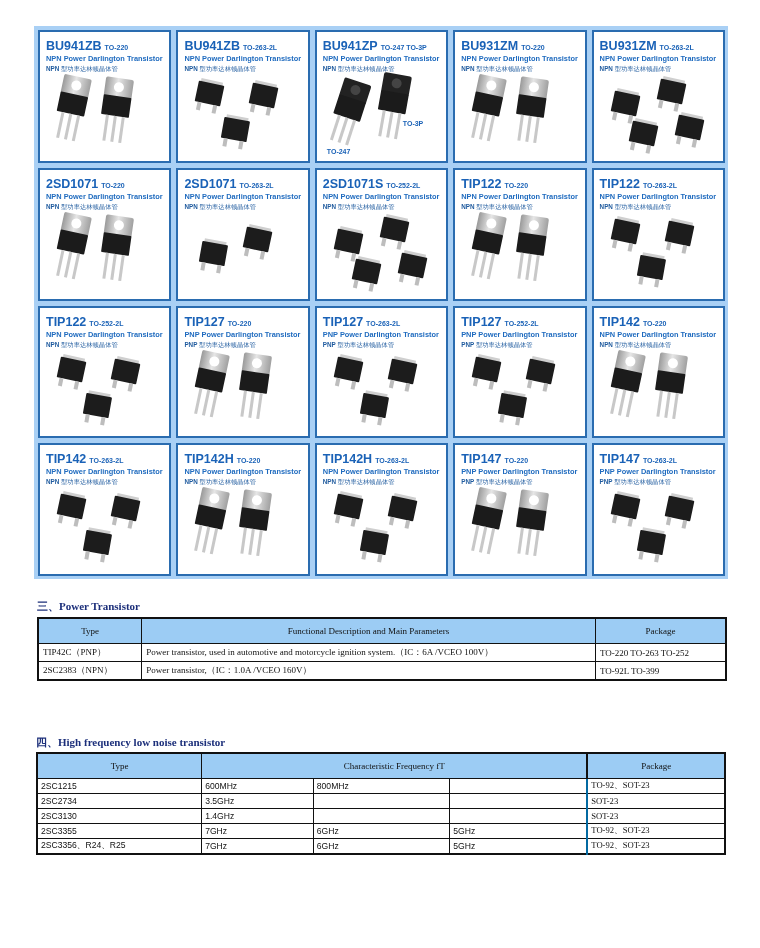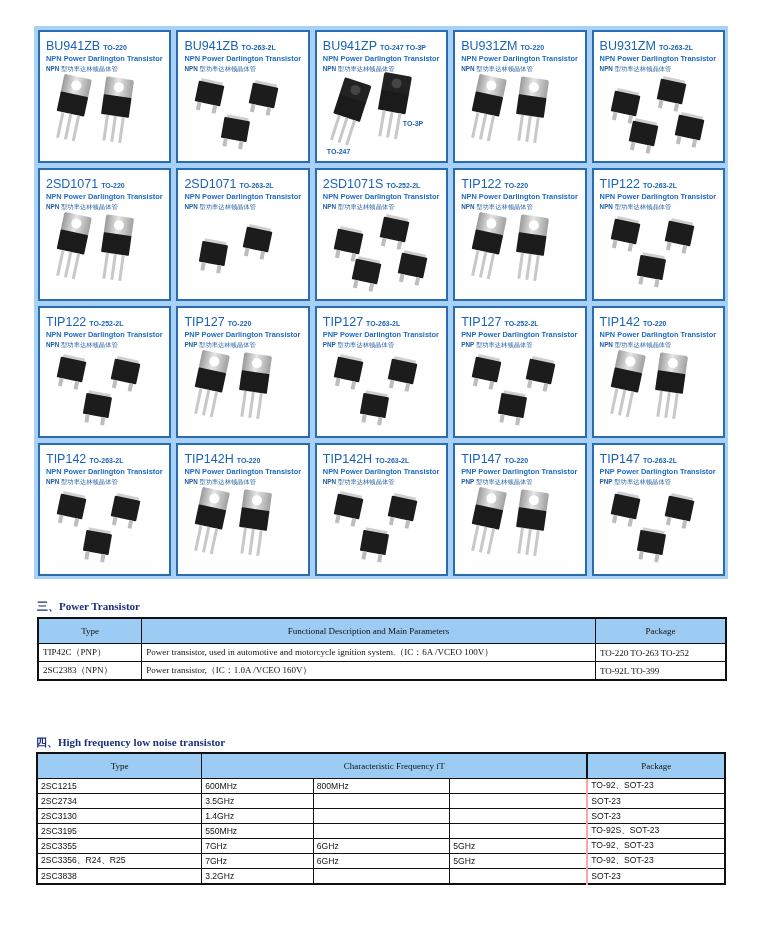--- a/index.html
+++ b/index.html
@@ -11,21 +11,21 @@
       position: absolute; left: 34px; top: 26px; width: 694px; height: 553px;
       background: #a9d0f5; box-sizing: border-box; padding: 4px 3px 3px 4px;
       display: grid; grid-template-columns: repeat(5, 1fr); grid-template-rows: repeat(4, 1fr);
       gap: 5px;
     }
     .card {
       background: #ffffff; border: 2px solid #2a6cb0; box-sizing: border-box;
       position: relative; overflow: hidden; padding: 6px 5px 0 6px;
     }
     .card-title { line-height: 13px; white-space: nowrap; }
-    .card-model { font-size: 12.5px; font-weight: normal; color: #1a62b7; }
+    .card-model { font-size: 12.5px; font-weight: bold; color: #1a62b7; }
     .card-pkg { font-size: 7px; font-weight: bold; color: #1a62b7; margin-left: 3px; }
     .card-sub { font-size: 7.4px; font-weight: bold; color: #1f6bbf; line-height: 10px; white-space: nowrap; }
     .card-cn { font-size: 6.3px; color: #1e5a9e; line-height: 9px; white-space: nowrap; }
     .card-cn b { font-weight: bold; }
     .parts { position: absolute; left: 0; right: 0; top: 44px; bottom: 4px; }
     .pkg-label { position: absolute; font-size: 7px; color: #1a62b7; font-weight: bold; }
 
     
     .to220 { position: absolute; width: 28px; height: 60px; transform-origin: 50% 50%; }
     .to220 .tab { position: absolute; left: 0; top: 0; width: 28px; height: 20px; background: linear-gradient(90deg,#9a9a9a,#e6e6e6 45%,#a0a0a0); border-radius: 2px; }
@@ -47,21 +47,21 @@
     
     table { position: absolute; border-collapse: collapse; font-family: "Liberation Serif", serif; font-size: 9px; color: #111; }
     table td, table th { border: 1px solid #111; padding: 0 4px; height: 16px; text-align: left; font-weight: normal; white-space: nowrap; }
     table th { background: #9cccf4; text-align: center; }
     .t1 { left: 37px; top: 617px; width: 690px; border: 2px solid #111; }
     .t1 th { height: 24px; }
     .t1 td { height: 17px; }
     .t2 { left: 36px; top: 752px; width: 690px; border: 2px solid #111; font-family: "Liberation Sans", sans-serif; font-size: 8.6px; }
     .t2 th { height: 24px; font-family: "Liberation Serif", serif; font-size: 9px; }
     .t2 td { height: 14px; padding: 0 3px; }
-    .t2 td.pk { border-left: 2px solid #fca5a5; }
+    .t2 td.pk { border-left: 2px solid #0369a1; font-family: Liberation Serif, serif; }
     .t2 th.pk { border-left: 2px solid #111; }
   </style>
 </head>
 <body>
 
 <div class="panel" id="grid">
     <div class="card">
       <div class="card-title"><span class="card-model">BU941ZB</span><span class="card-pkg">TO-220</span></div>
       <div class="card-sub">NPN Power Darlington Transistor</div>
       <div class="card-cn"><b>NPN</b> <span>型功率达林顿晶体管</span></div>
@@ -613,41 +613,27 @@
         <td class="pk">SOT-23</td>
       </tr>
       <tr>
         <td>2SC3130</td>
         <td>1.4GHz</td>
         <td></td>
         <td></td>
         <td class="pk">SOT-23</td>
       </tr>
       <tr>
-        <td>2SC3195</td>
-        <td>550MHz</td>
-        <td></td>
-        <td></td>
-        <td class="pk">TO-92S、SOT-23</td>
-      </tr>
-      <tr>
         <td>2SC3355</td>
         <td>7GHz</td>
         <td>6GHz</td>
         <td>5GHz</td>
         <td class="pk">TO-92、SOT-23</td>
       </tr>
       <tr>
         <td>2SC3356、R24、R25</td>
         <td>7GHz</td>
         <td>6GHz</td>
         <td>5GHz</td>
         <td class="pk">TO-92、SOT-23</td>
       </tr>
-      <tr>
-        <td>2SC3838</td>
-        <td>3.2GHz</td>
-        <td></td>
-        <td></td>
-        <td class="pk">SOT-23</td>
-      </tr>
     </tbody>
 </table>
 
 </body></html>

